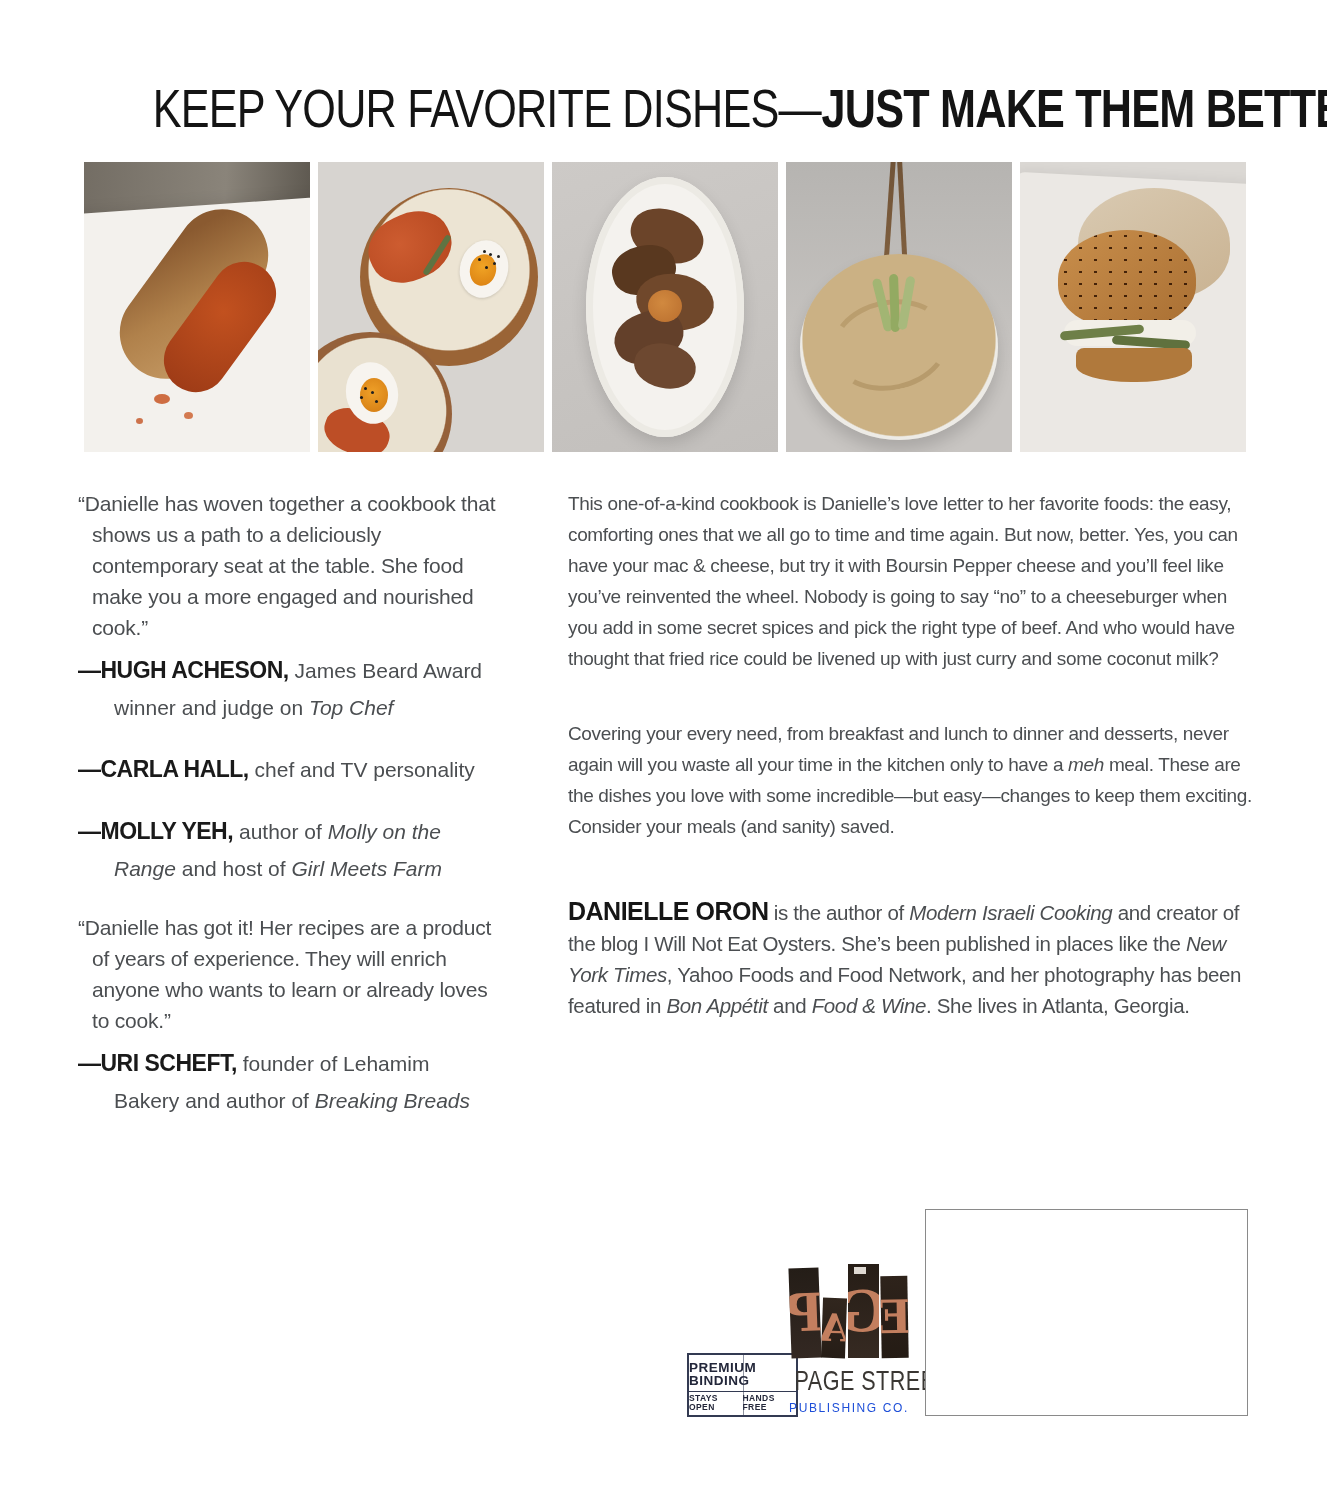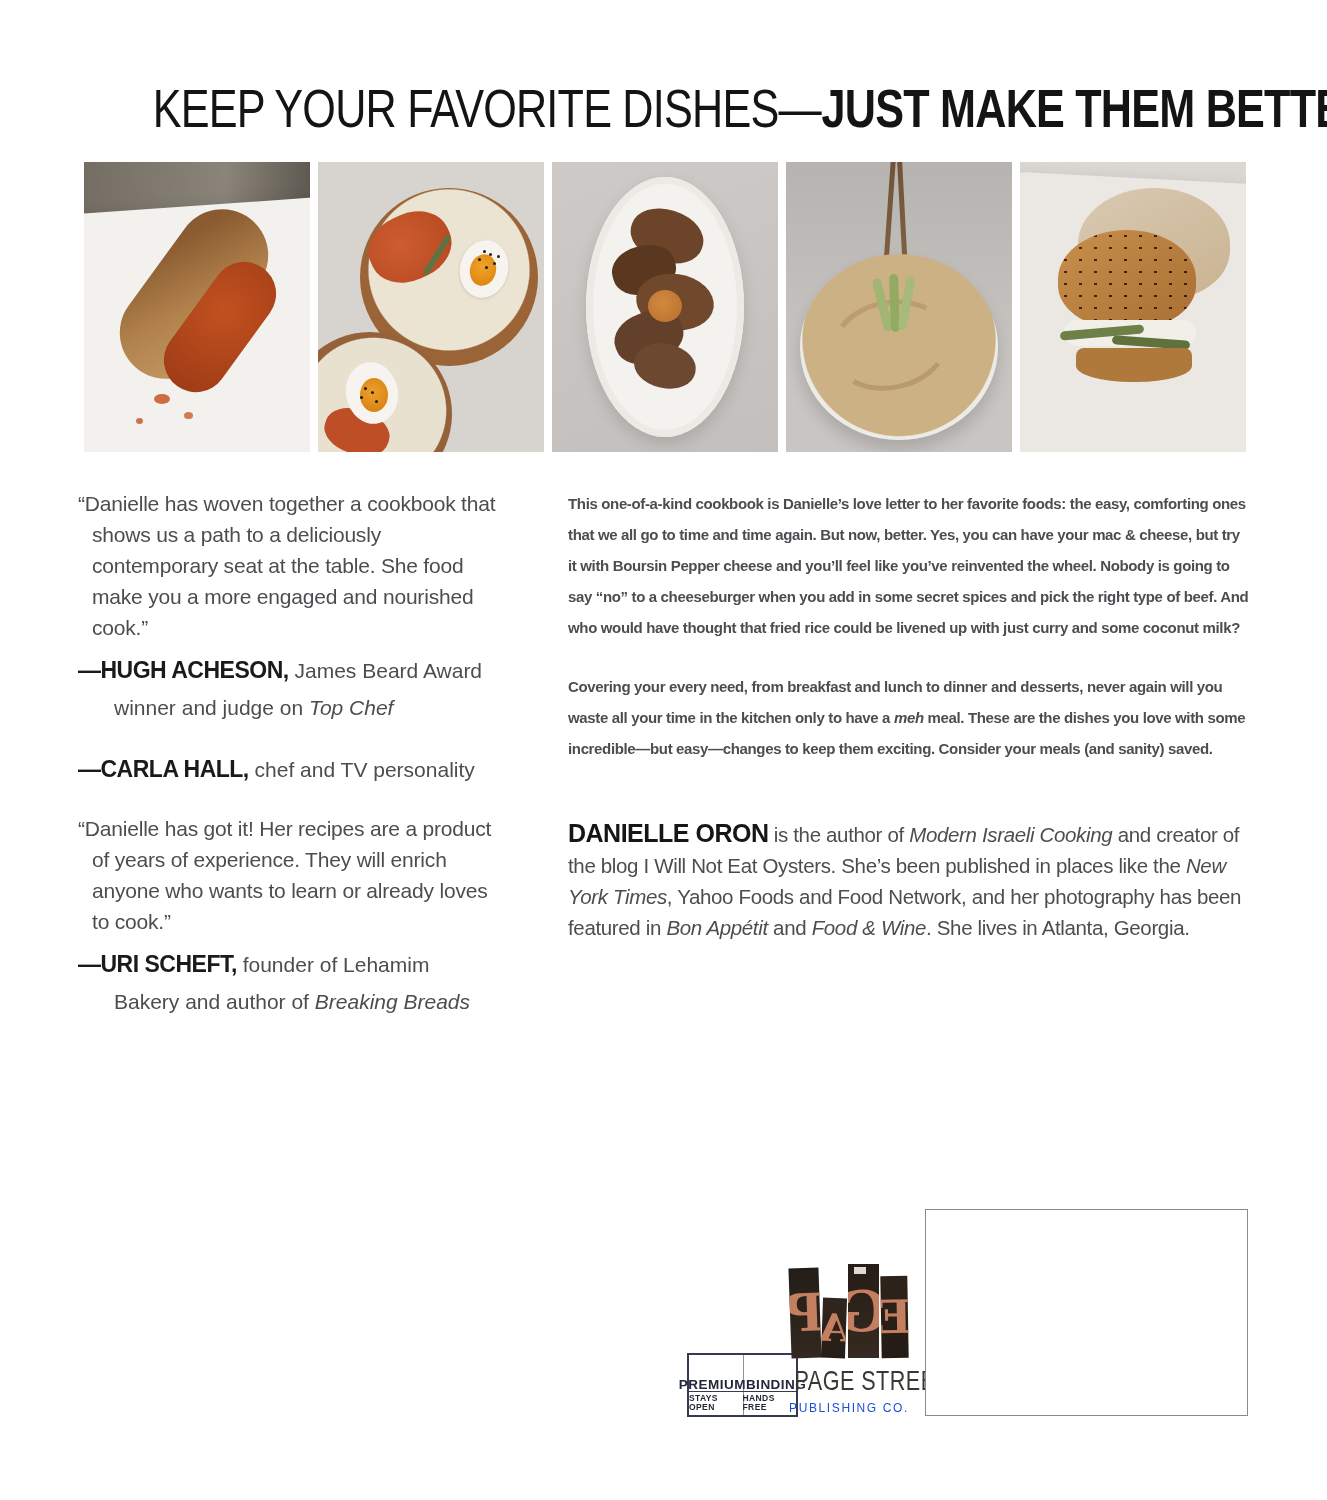--- a/index.html
+++ b/index.html
@@ -106,33 +106,33 @@
     padding-left:14px; text-indent:-14px;
     margin-bottom:9px; color:#4b4e51;
   }
   .quote-attr {
     font-size:21px; line-height:37px; color:#4b4e51;
     padding-left:36px; text-indent:-36px;
     margin-bottom:25px;
   }
   .attr-name { font-size:23px; font-weight:800; color:#1a1a1a; letter-spacing:-0.5px; }
   .it { font-style:italic; }
-  .desc { font-size:15px; line-height:31px; letter-spacing:-0.35px; color:#4b4e51;font-weight:bold; }
-  .desc + .desc { margin-top:28px; }
+  .desc { font-size:19px; line-height:31px; letter-spacing:-0.35px; color:#4b4e51; }
+  .desc + .desc { margin-top:44px; }
   .bio { margin-top:54px; font-size:20.5px; line-height:31px; letter-spacing:-0.35px; color:#4b4e51; }
   .bio-name { font-size:25px; font-weight:800; color:#161616; letter-spacing:-0.5px; }
   
   .badge {
     position:absolute; left:687px; top:1353px; width:111px; height:64px;
     border:2px solid #333a52; background:#ffffff;
     display:flex; flex-direction:column;
     font-family:"Liberation Sans", sans-serif;
   }
   .badge::after { content:""; position:absolute; left:50%; top:0; bottom:0; width:1px; background:rgba(51,58,82,.55); }
-  .badge-title { flex:1 1 auto; display:flex; flex-direction:row; align-items:flex-end; justify-content:center; padding-top:2px; }
+  .badge-title { flex:1 1 auto; display:flex; flex-direction:column; align-items:flex-start; justify-content:center; padding-top:2px; }
   .badge-title div { font-size:13.5px; line-height:13px; font-weight:700; color:#23273a; letter-spacing:.5px; }
   .badge-bottom { display:flex; border-top:1.5px solid #333a52; }
   .badge-cell { flex:1; text-align:left; padding:2px 0 3px; }
   .badge-cell div { font-size:8.5px; line-height:9px; font-weight:700; color:#23273a; letter-spacing:.4px; }
   .publisher { position:absolute; left:786px; top:1260px; width:126px; text-align:center; }
   .blocks { height:98px; display:flex; justify-content:center; align-items:flex-end; gap:2px; }
   .block { display:flex; align-items:center; justify-content:center; overflow:hidden;
            font-family:"DejaVu Serif", serif; font-weight:bold; color:#c37f5f; }
   .block-letter { display:block; transform:scaleX(-1); line-height:1; }
   .b1 { width:30px; height:90px; background:linear-gradient(#241d17,#332822); transform:rotate(-2deg); font-size:52px; }
@@ -213,20 +213,21 @@
   </div>
 
   <div class="columns">
 
     <div class="col-left">
       <p class="quote-text">“Danielle has woven together a cookbook that shows us a path to a deliciously contemporary seat at the table. She food make you a more engaged and nourished cook.”</p>
       <p class="quote-attr"><span class="attr-name">—HUGH ACHESON,</span><span> James Beard Award winner and judge on </span><span class="it">Top Chef</span></p>
 
       <p class="quote-attr"><span class="attr-name">—CARLA HALL,</span><span> chef and TV personality</span></p>
 
+      <p class="quote-attr"><span class="attr-name">—MOLLY YEH,</span><span> author of </span><span class="it">Molly on the Range</span><span> and host of </span><span class="it">Girl Meets Farm</span></p>
 
       <p class="quote-text">“Danielle has got it! Her recipes are a product of years of experience. They will enrich anyone who wants to learn or already loves to cook.”</p>
       <p class="quote-attr"><span class="attr-name">—URI SCHEFT,</span><span> founder of Lehamim Bakery and author of </span><span class="it">Breaking Breads</span></p>
     </div>
 
     <div class="col-right">
       <p class="desc">This one-of-a-kind cookbook is Danielle’s love letter to her favorite foods: the easy, comforting ones that we all go to time and time again. But now, better. Yes, you can have your mac &amp; cheese, but try it with Boursin Pepper cheese and you’ll feel like you’ve reinvented the wheel. Nobody is going to say “no” to a cheeseburger when you add in some secret spices and pick the right type of beef. And who would have thought that fried rice could be livened up with just curry and some coconut milk?</p>
       <p class="desc"><span>Covering your every need, from breakfast and lunch to dinner and desserts, never again will you waste all your time in the kitchen only to have a </span><span class="it">meh</span><span> meal. These are the dishes you love with some incredible—but easy—changes to keep them exciting. Consider your meals (and sanity) saved.</span></p>
 
       <p class="bio"><span class="bio-name">DANIELLE ORON</span><span> is the author of </span><span class="it">Modern Israeli Cooking</span><span> and creator of the blog I Will Not Eat Oysters. She’s been published in places like the </span><span class="it">New York Times</span><span>, Yahoo Foods and Food Network, and her photography has been featured in </span><span class="it">Bon Appétit</span><span> and </span><span class="it">Food &amp; Wine</span><span>. She lives in Atlanta, Georgia.</span></p>

